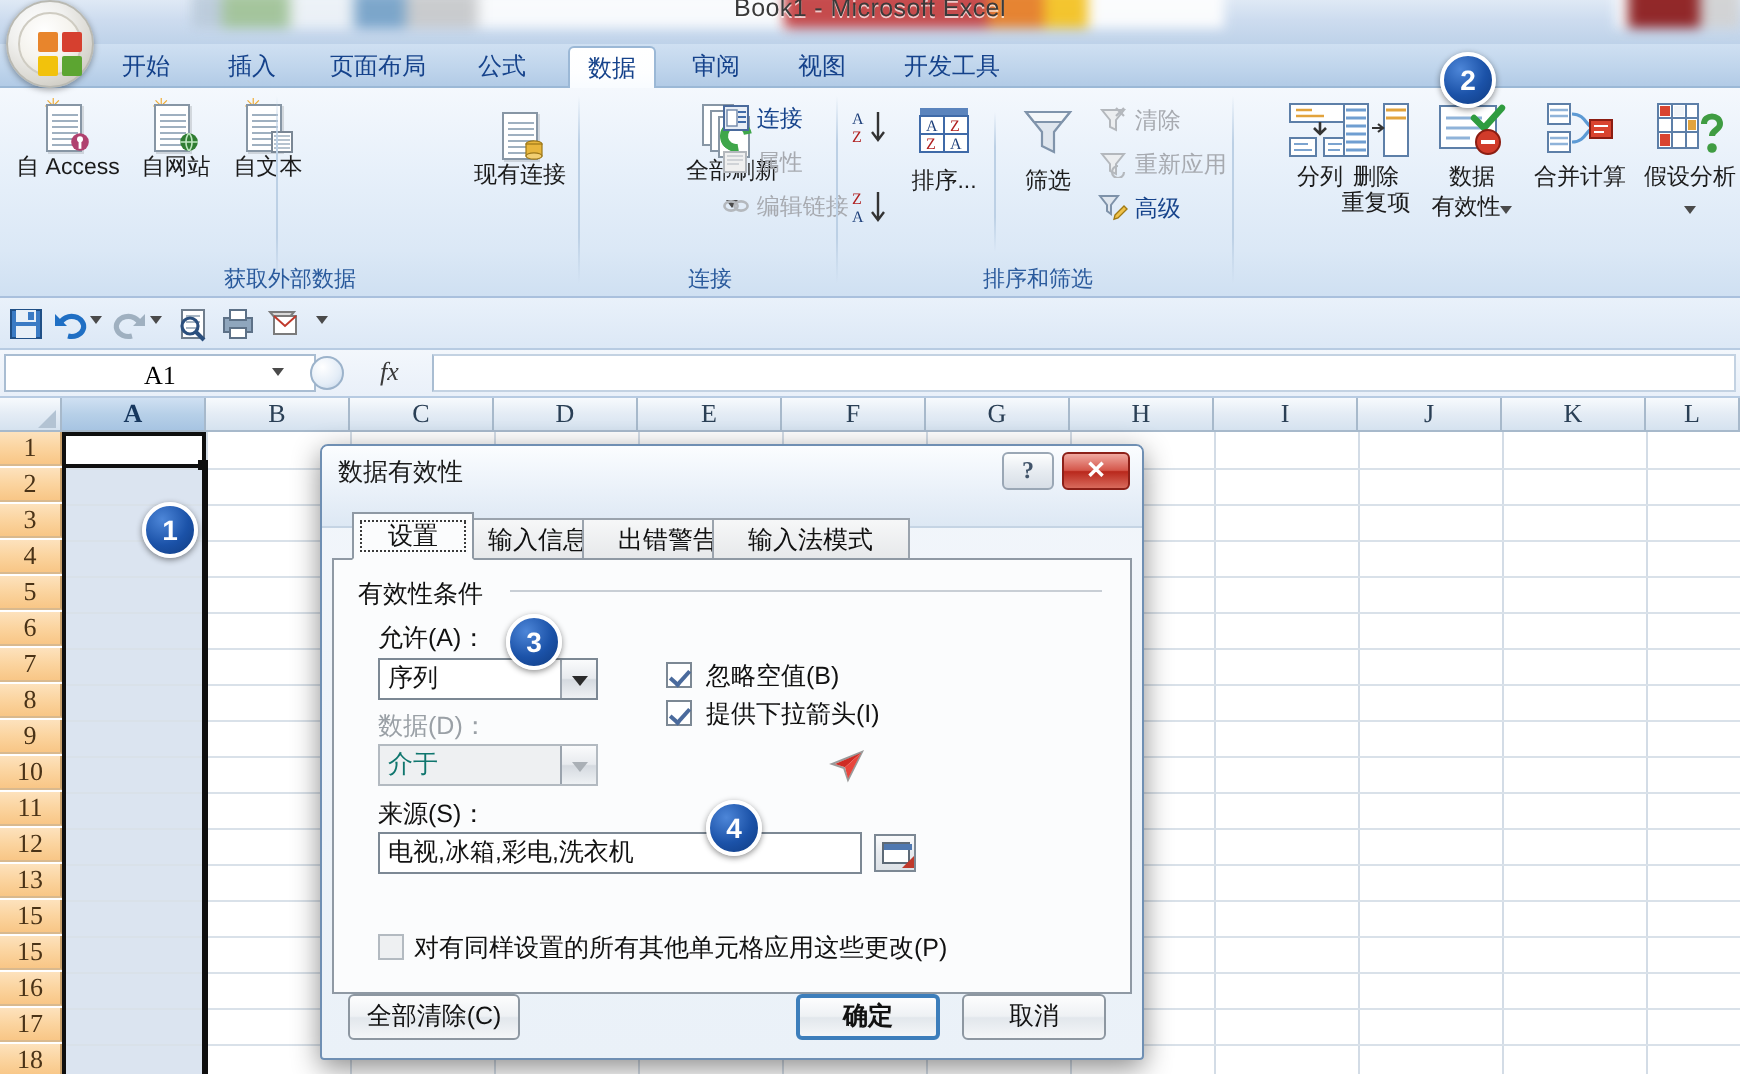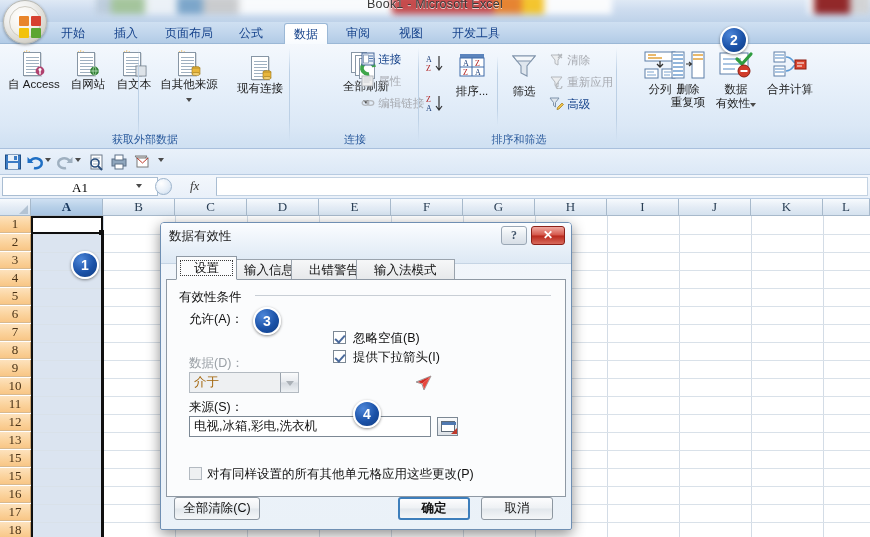--- a/index.html
+++ b/index.html
@@ -253,21 +253,21 @@
   .fieldset-line{
     position:absolute; height:1px; background:#c8ced5;
   }
   .lbl{ position:absolute; font-size:12.5px; color:#111; white-space:nowrap; }
   .lbl.dis{ color:#9aa0a6; }
 
   .combo{
     position:absolute; height:21px; background:#fff; border:1px solid #7c8894;
     font-size:12.5px; line-height:19px; padding-left:4px; color:#111;
   }
-  .combo.dis{ background:#eef0f2; color:#a16207; border-color:#b3bac1; }
+  .combo.dis{ background:#eef0f2; color:#0f766e; border-color:#b3bac1; }
   .combo .btn{
     position:absolute; right:0; top:0; width:18px; height:19px;
     background:linear-gradient(to bottom,#fafbfc 0%,#e7eaee 48%,#d5dae0 52%,#eef1f4 100%);
     border-left:1px solid #9aa3ad;
   }
   .combo .btn .car{
     position:absolute; left:5px; top:8px; width:0;height:0;
     border-left:4px solid transparent;border-right:4px solid transparent;border-top:5px solid #2b2b2b;
   }
   .combo.dis .btn .car{ border-top-color:#aab0b6; }
@@ -372,33 +372,20 @@
       <div class="docicon">
         <div class="star">✳</div>
           <div class="page"></div>
         <svg class="badge" viewBox="0 0 12 12">
             <rect x="1" y="1" width="10" height="10" fill="#fff" stroke="#7a8795"></rect>
             <path d="M2 3h8M2 5h8M2 7h8M2 9h8" stroke="#9fb0c0" stroke-width=".7"></path>
           </svg>
       </div>
       <span class="lab">自文本</span>
     </div>
-    <div class="bigbtn" style="left:158px; top:6px; width:62px;">
-      <div class="docicon">
-        <div class="star">✳</div>
-          <div class="page"></div>
-        <svg class="badge" viewBox="0 0 12 12">
-            <ellipse cx="6" cy="3" rx="4" ry="1.6" fill="#e8b63c" stroke="#9c7718" stroke-width=".6"></ellipse>
-            <rect x="2" y="3" width="8" height="6" fill="#e8b63c" stroke="#9c7718" stroke-width=".6"></rect>
-            <ellipse cx="6" cy="9" rx="4" ry="1.6" fill="#f2cf72" stroke="#9c7718" stroke-width=".6"></ellipse>
-          </svg>
-      </div>
-      <span class="lab">自其他来源</span>
-      <span class="dropcaret" style="margin-top:2px"></span>
-    </div>
     <div class="gsep" style="right:76px"></div>
     <div class="bigbtn" style="left:232px; top:10px; width:56px;">
       <div class="docicon">
         <div class="page" style="left:4px"></div>
         <svg class="badge" viewBox="0 0 12 12">
             <ellipse cx="6" cy="3" rx="4" ry="1.6" fill="#e8b63c" stroke="#9c7718" stroke-width=".6"></ellipse>
             <rect x="2" y="3" width="8" height="6" fill="#e8b63c" stroke="#9c7718" stroke-width=".6"></rect>
             <ellipse cx="6" cy="9" rx="4" ry="1.6" fill="#f2cf72" stroke="#9c7718" stroke-width=".6"></ellipse>
           </svg>
       </div>
@@ -544,20 +531,37 @@
       <svg width="36" height="30" viewBox="0 0 36 30">
         <rect x="2" y="2" width="11" height="10" fill="#fff" stroke="#5d7fa8"></rect>
         <path d="M3 5h9M3 8h9" stroke="#8fb3d9" stroke-width="1.3"></path>
         <rect x="2" y="16" width="11" height="10" fill="#fff" stroke="#5d7fa8"></rect>
         <path d="M3 19h9M3 22h9" stroke="#8fb3d9" stroke-width="1.3"></path>
         <path d="M14 7c6 0 7 5 9 6M14 21c6 0 7-5 9-6" stroke="#5d9ad4" fill="none" stroke-width="1.6"></path>
         <rect x="23" y="10" width="11" height="9" fill="#d9442f" stroke="#8c1d12"></rect>
         <path d="M25 13h7M25 16h5" stroke="#fff" stroke-width="1.1"></path>
       </svg>
       <span class="lab">合并计算</span>
+    </div>
+    <div class="bigbtn" style="left:202px; top:6px; width:48px;">
+      <svg width="36" height="30" viewBox="0 0 36 30">
+        <rect x="2" y="2" width="20" height="22" fill="#fff" stroke="#5d7fa8"></rect>
+        <line x1="2" y1="9" x2="22" y2="9" stroke="#5d7fa8"></line>
+          <line x1="2" y1="16" x2="22" y2="16" stroke="#5d7fa8"></line>
+        <line x1="9" y1="2" x2="9" y2="24" stroke="#5d7fa8"></line>
+          <line x1="16" y1="2" x2="16" y2="24" stroke="#5d7fa8"></line>
+        <rect x="3" y="3" width="5" height="5" fill="#d9442f"></rect>
+          <rect x="17" y="10" width="4" height="5" fill="#e2a33c"></rect>
+        <rect x="3" y="17" width="5" height="6" fill="#d9442f"></rect>
+          <rect x="10" y="3" width="5" height="5" fill="#f0f4f8"></rect>
+        <path d="M25 12c0-5 8-5 8 0 0 3-4 3-4 6" stroke="#3f9c42" stroke-width="3" fill="none"></path>
+        <circle cx="29" cy="24" r="2.4" fill="#3f9c42"></circle>
+      </svg>
+      <span class="lab">假设分析</span>
+      <span class="dropcaret" style="margin-top:2px"></span>
     </div>
   </div>
 </div>
 
 <div id="qat">
   <svg class="qicon" style="left:4px" viewBox="0 0 18 18">
     <rect x="1.5" y="2" width="15" height="14" fill="#3b7bc4" stroke="#1f4f86"></rect>
     <rect x="4" y="2" width="10" height="6" fill="#e8f0f8"></rect>
       <rect x="10" y="3" width="3" height="4" fill="#3b7bc4"></rect>
     <rect x="4" y="10" width="10" height="6" fill="#e8f0f8"></rect>
@@ -690,20 +694,26 @@
     <div class="dtab active" style="left:10px;"><span>设置</span><span class="dash"></span></div>
     <div class="dtab" style="left:60px;">输入信息</div>
     <div class="dtab" style="left:125px;">出错警告</div>
     <div class="dtab" style="left:190px;">输入法模式</div>
 
     <div id="tabpanel">
       <div class="lbl" style="left:12px; top:9px;">有效性条件</div>
       <div class="fieldset-line" style="left:88px; top:15px; width:296px;"></div>
 
       <div class="lbl" style="left:22px; top:31px;">允许(A)：</div>
+      <div class="combo" style="left:22px; top:49px; width:110px;">
+        <span>序列</span>
+        <span class="btn">
+            <span class="car"></span>
+          </span>
+      </div>
 
       <div class="lbl dis" style="left:22px; top:75px;">数据(D)：</div>
       <div class="combo dis" style="left:22px; top:92px; width:110px;">
         <span>介于</span>
         <span class="btn">
             <span class="car"></span>
           </span>
       </div>
 
       <div class="chk on" style="left:166px; top:51px;"></div>

